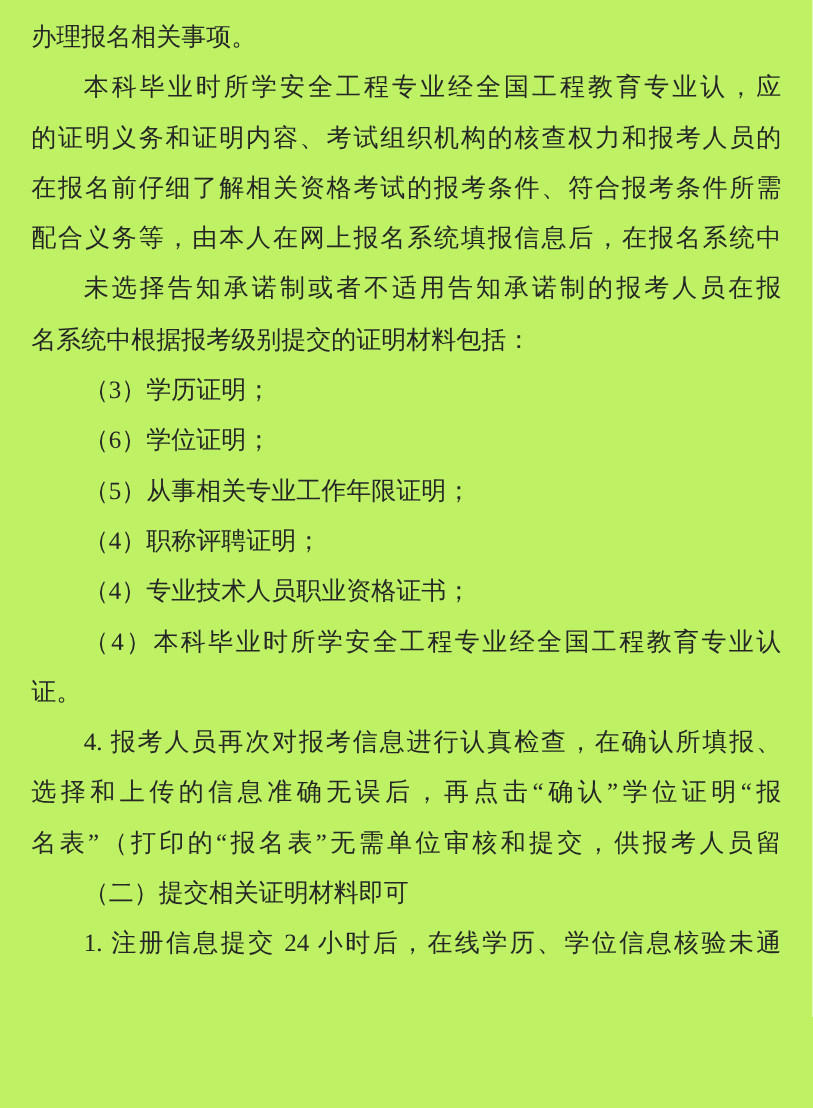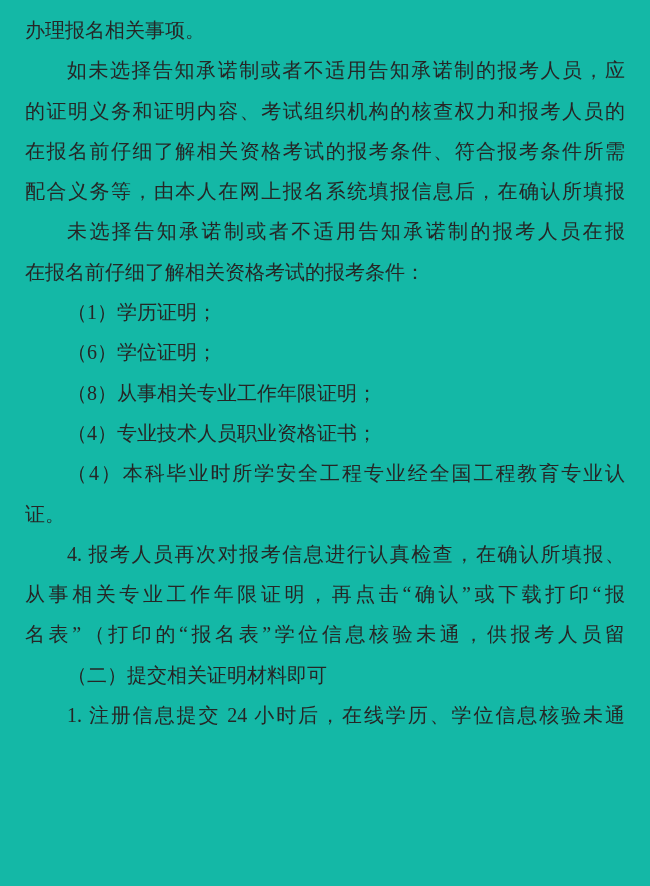--- a/index.html
+++ b/index.html
@@ -5,21 +5,21 @@
 <style>
   html, body {
     margin: 0;
     padding: 0;
     background: #ffffff;
   }
   .page {
     position: relative;
     width: 650px;
     height: 886px;
-    background: #14b8a6;
+    background: #bef264;
     overflow: hidden;
     margin: 0;
   }
   .doc-body {
     padding: 10px 25px 0 25px;
     font-family: "Liberation Serif", "DejaVu Serif", serif;
     font-size: 20px;
     color: #262626;
     letter-spacing: 0;
   }
@@ -36,31 +36,32 @@
   .line.indent {
     text-indent: 42px;
   }
 </style>
 </head>
 <body>
 
 <div class="page">
   <div class="doc-body" style="color: rgb(38, 38, 38);">
       <div class="line">办理报名相关事项。</div>
-      <div class="line indent fill">如未选择告知承诺制或者不适用告知承诺制的报考人员，应</div>
+      <div class="line indent fill">本科毕业时所学安全工程专业经全国工程教育专业认，应</div>
       <div class="line fill">的证明义务和证明内容、考试组织机构的核查权力和报考人员的</div>
       <div class="line fill">在报名前仔细了解相关资格考试的报考条件、符合报考条件所需</div>
-      <div class="line fill">配合义务等，由本人在网上报名系统填报信息后，在确认所填报</div>
+      <div class="line fill">配合义务等，由本人在网上报名系统填报信息后，在报名系统中</div>
       <div class="line indent fill">未选择告知承诺制或者不适用告知承诺制的报考人员在报</div>
-      <div class="line">在报名前仔细了解相关资格考试的报考条件：</div>
-      <div class="line indent">（1）学历证明；</div>
+      <div class="line">名系统中根据报考级别提交的证明材料包括：</div>
+      <div class="line indent">（3）学历证明；</div>
       <div class="line indent">（6）学位证明；</div>
-      <div class="line indent">（8）从事相关专业工作年限证明；</div>
+      <div class="line indent">（5）从事相关专业工作年限证明；</div>
+      <div class="line indent">（4）职称评聘证明；</div>
       <div class="line indent">（4）专业技术人员职业资格证书；</div>
       <div class="line indent fill">（4）本科毕业时所学安全工程专业经全国工程教育专业认</div>
       <div class="line">证。</div>
       <div class="line indent fill">4. 报考人员再次对报考信息进行认真检查，在确认所填报、</div>
-      <div class="line fill">从事相关专业工作年限证明，再点击“确认”或下载打印“报</div>
-      <div class="line fill">名表”（打印的“报名表”学位信息核验未通，供报考人员留</div>
+      <div class="line fill">选择和上传的信息准确无误后，再点击“确认”学位证明“报</div>
+      <div class="line fill">名表”（打印的“报名表”无需单位审核和提交，供报考人员留</div>
       <div class="line indent">（二）提交相关证明材料即可</div>
       <div class="line indent fill">1. 注册信息提交 24 小时后，在线学历、学位信息核验未通</div>
     </div>
 </div>
 
 </body></html>

